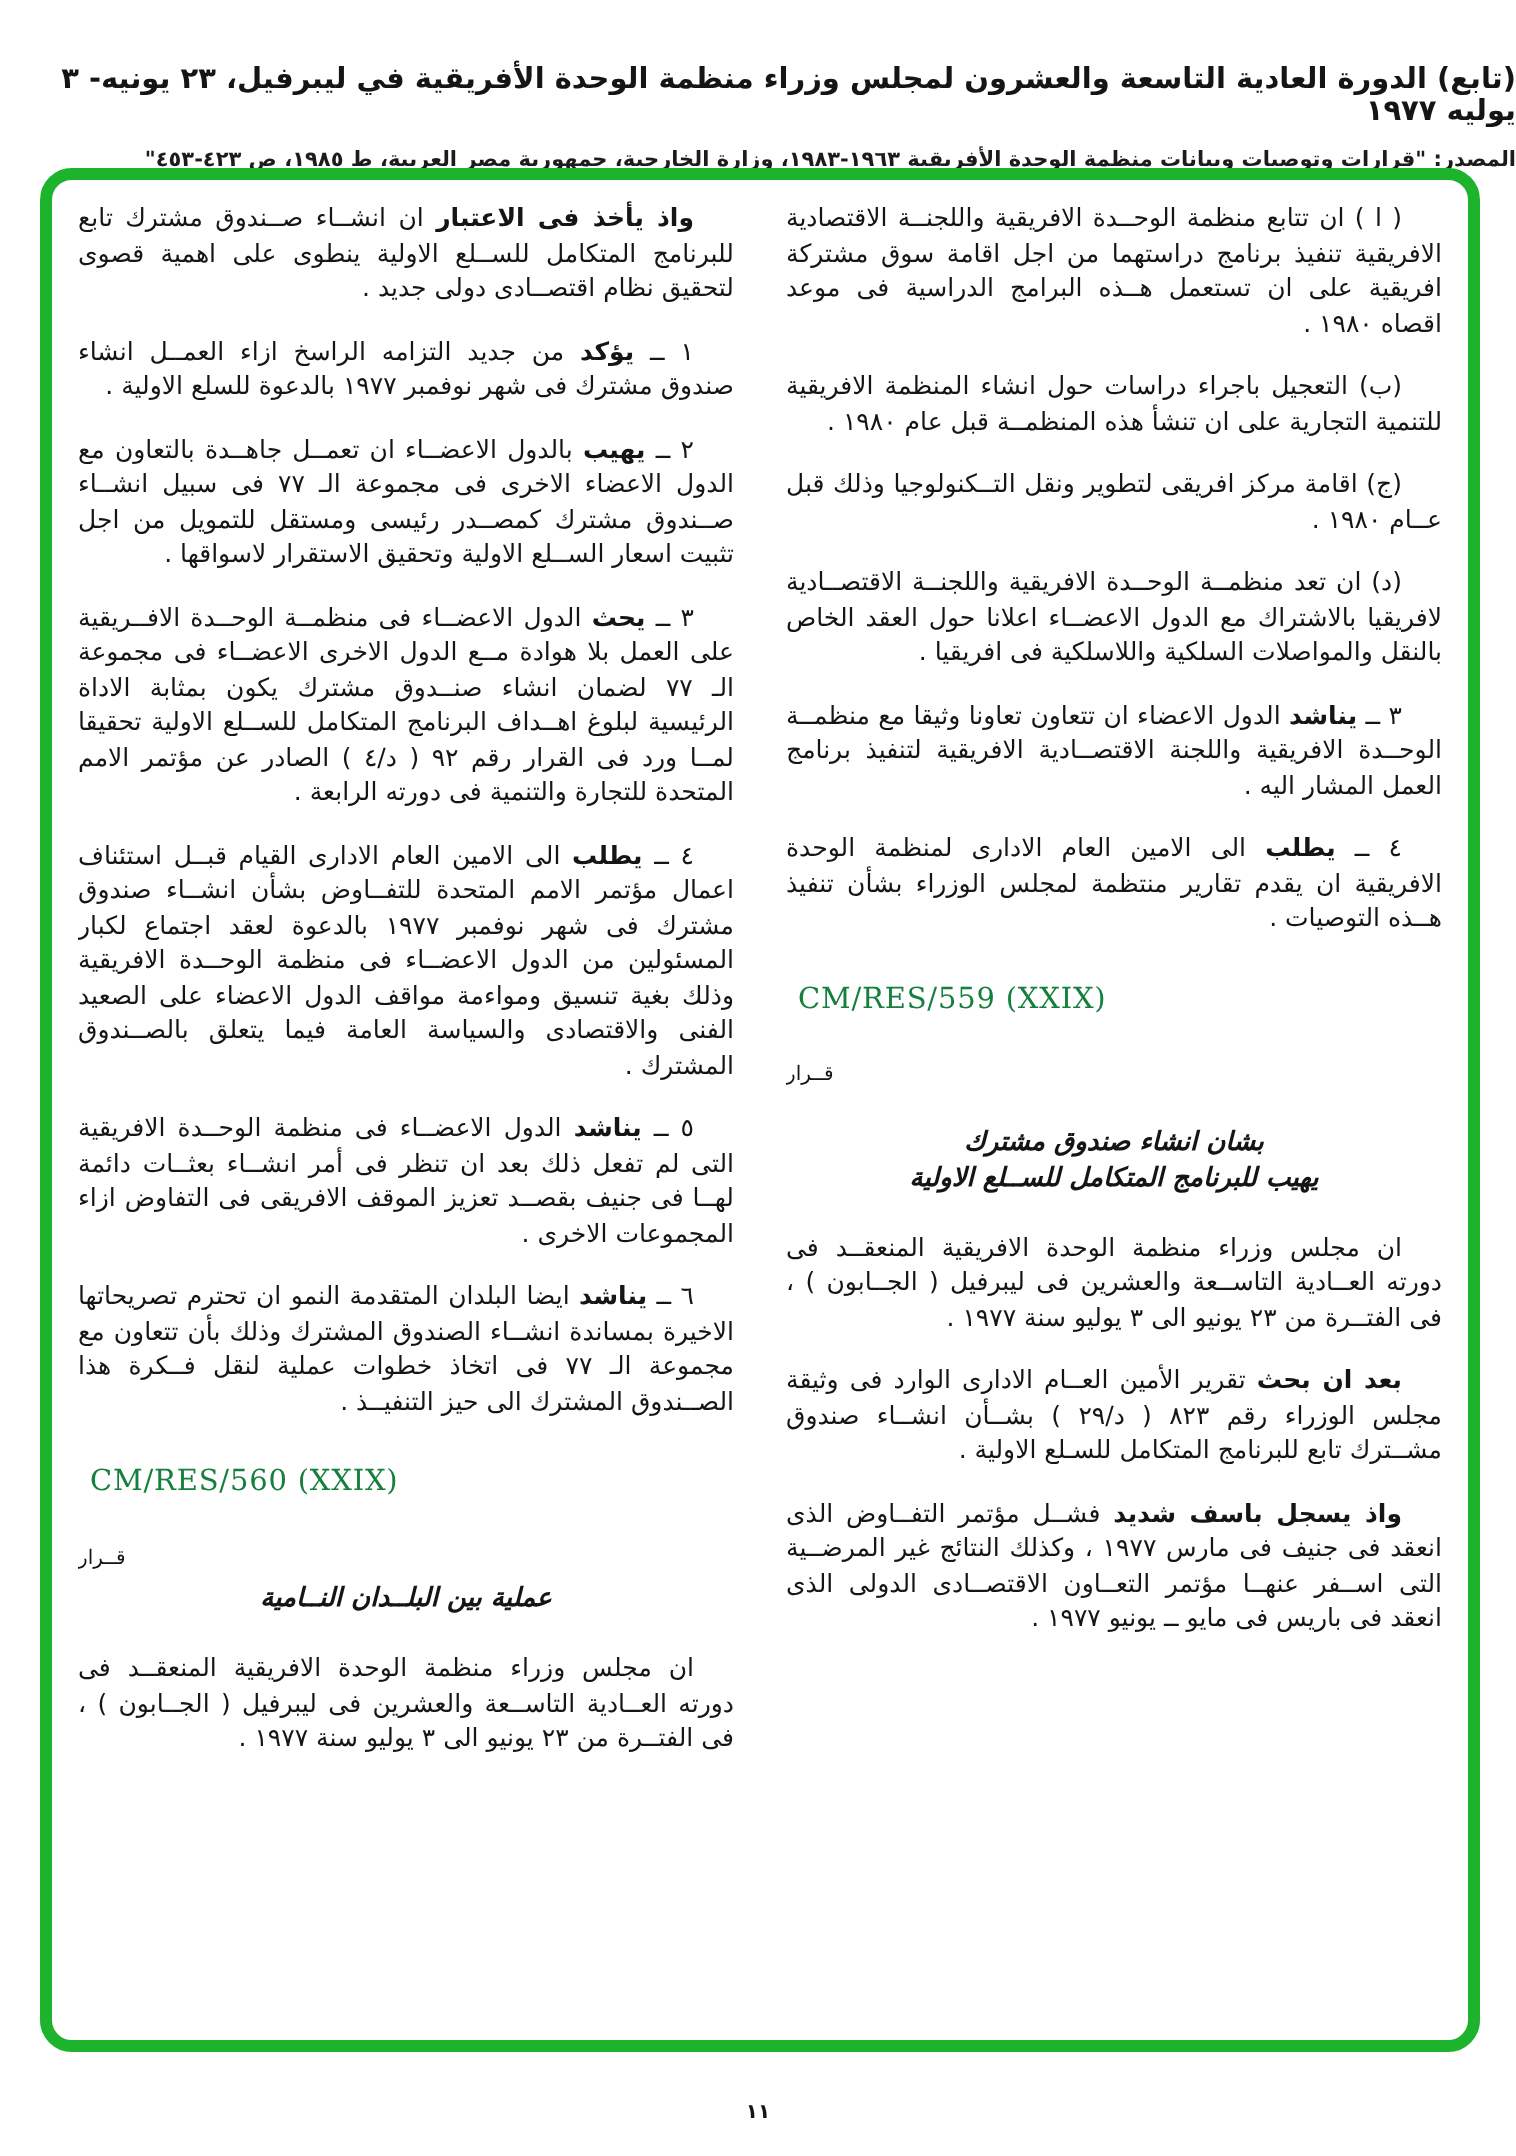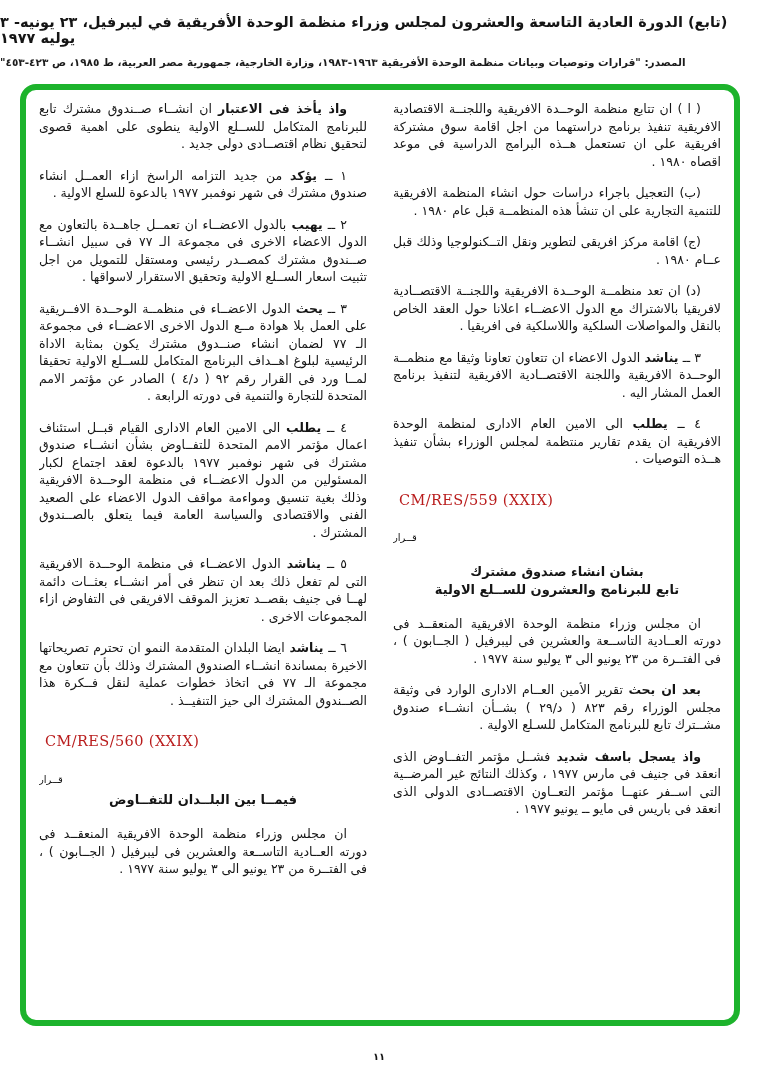--- a/index.html
+++ b/index.html
@@ -5,21 +5,21 @@
   html, body { margin: 0; padding: 0; background: #ffffff; }
   .page {
     position: relative;
     width: 758px; height: 1078px;
     background: #ffffff;
     font-family: "DejaVu Sans", sans-serif;
     color: #151515;
     overflow: hidden;
   }
   
-  .doc-header { text-align: left; padding-top: 14px; direction: rtl; }
+  .doc-header { text-align: right; padding-top: 32px; direction: rtl; }
   .doc-header .line1 { font-size: 14.5px; font-weight: bold; letter-spacing: 0; }
   .doc-header .line2 { font-size: 10.5px; font-weight: bold; margin-top: 10px; color: #1c1c1c; }
 
   
   .frame {
     position: absolute;
     left: 20px; top: 84px;
     width: 708px; height: 930px;
     border: 6px solid #1db32c;
     border-radius: 16px;
@@ -45,30 +45,30 @@
   .para { margin: 0 0 14px 0; text-indent: 20px; }
   .para .lead { font-weight: bold; }
   .res-code {
     direction: ltr;
     text-align: left;
     font-family: "DejaVu Serif", "Liberation Serif", serif;
     font-size: 14.5px;
     letter-spacing: 0.4px;
     margin: 24px 0 20px 6px;
     text-indent: 0;
-    color: #b91c1c;
+    color: #15803d;
   }
   .qarar {
     text-align: left; font-weight: normal; font-size: 10px;
     text-indent: 0; margin: 0 0 16px 0;
   }
   .qarar.tight { margin-bottom: 3px; }
   .res-title {
     text-align: center; font-weight: bold; font-size: 13px;
-    line-height: 18px; text-indent: 0; margin: 0 0 16px 0;
+    line-height: 18px; text-indent: 0; margin: 0 0 16px 0; font-style: italic;
   }
   
   .page-number {
     position: absolute; left: 0; right: 0; bottom: 16px;
     text-align: center;
     font-size: 10px; font-weight: bold;
   }
 </style>
 </head>
 <body>
@@ -88,41 +88,41 @@
         <p class="para"><span class="num"></span><span class="lead"></span><span>(ب) التعجيل باجراء دراسات حول انشاء المنظمة الافريقية للتنمية التجارية على ان تنشأ هذه المنظمــة قبل عام ١٩٨٠ .</span></p>
         <p class="para"><span class="num"></span><span class="lead"></span><span>(ج) اقامة مركز افريقى لتطوير ونقل التــكنولوجيا وذلك قبل عــام ١٩٨٠ .</span></p>
         <p class="para"><span class="num"></span><span class="lead"></span><span>(د) ان تعد منظمــة الوحــدة الافريقية واللجنــة الاقتصــادية لافريقيا بالاشتراك مع الدول الاعضــاء اعلانا حول العقد الخاص بالنقل والمواصلات السلكية واللاسلكية فى افريقيا .</span></p>
         <p class="para"><span class="num">٣ ــ </span><span class="lead">يناشد</span><span> الدول الاعضاء ان تتعاون تعاونا وثيقا مع منظمــة الوحــدة الافريقية واللجنة الاقتصــادية الافريقية لتنفيذ برنامج العمل المشار اليه .</span></p>
         <p class="para"><span class="num">٤ ــ </span><span class="lead">يطلب</span><span> الى الامين العام الادارى لمنظمة الوحدة الافريقية ان يقدم تقارير منتظمة لمجلس الوزراء بشأن تنفيذ هــذه التوصيات .</span></p>
 
         <p class="res-code">CM/RES/559 (XXIX)</p>
         <p class="qarar">قــرار</p>
         <div class="res-title">
           <div>بشان انشاء صندوق مشترك</div>
-          <div>تابع للبرنامج والعشرون للســلع الاولية</div>
+          <div>يهيب للبرنامج المتكامل للســلع الاولية</div>
         </div>
 
         <p class="para"><span class="num"></span><span class="lead"></span><span>ان مجلس وزراء منظمة الوحدة الافريقية المنعقــد فى دورته العــادية التاســعة والعشرين فى ليبرفيل ( الجــابون ) ، فى الفتــرة من ٢٣ يونيو الى ٣ يوليو سنة ١٩٧٧ .</span></p>
         <p class="para"><span class="num"></span><span class="lead">بعد ان بحث</span><span> تقرير الأمين العــام الادارى الوارد فى وثيقة مجلس الوزراء رقم ٨٢٣ ( د/٢٩ ) بشــأن انشــاء صندوق مشــترك تابع للبرنامج المتكامل للسـلع الاولية .</span></p>
         <p class="para"><span class="num"></span><span class="lead">واذ يسجل باسف شديد</span><span> فشــل مؤتمر التفــاوض الذى انعقد فى جنيف فى مارس ١٩٧٧ ، وكذلك النتائج غير المرضــية التى اســفر عنهــا مؤتمر التعــاون الاقتصــادى الدولى الذى انعقد فى باريس فى مايو ــ يونيو ١٩٧٧ .</span></p>
       </div>
 
       <div class="col">
         <p class="para"><span class="num"></span><span class="lead">واذ يأخذ فى الاعتبار</span><span> ان انشــاء صــندوق مشترك تابع للبرنامج المتكامل للســلع الاولية ينطوى على اهمية قصوى لتحقيق نظام اقتصــادى دولى جديد .</span></p>
         <p class="para"><span class="num">١ ــ </span><span class="lead">يؤكد</span><span> من جديد التزامه الراسخ ازاء العمــل انشاء صندوق مشترك فى شهر نوفمبر ١٩٧٧ بالدعوة للسلع الاولية .</span></p>
         <p class="para"><span class="num">٢ ــ </span><span class="lead">يهيب</span><span> بالدول الاعضــاء ان تعمــل جاهــدة بالتعاون مع الدول الاعضاء الاخرى فى مجموعة الـ ٧٧ فى سبيل انشــاء صــندوق مشترك كمصــدر رئيسى ومستقل للتمويل من اجل تثبيت اسعار الســلع الاولية وتحقيق الاستقرار لاسواقها .</span></p>
         <p class="para"><span class="num">٣ ــ </span><span class="lead">يحث</span><span> الدول الاعضــاء فى منظمــة الوحــدة الافــريقية على العمل بلا هوادة مــع الدول الاخرى الاعضــاء فى مجموعة الـ ٧٧ لضمان انشاء صنــدوق مشترك يكون بمثابة الاداة الرئيسية لبلوغ اهــداف البرنامج المتكامل للســلع الاولية تحقيقا لمــا ورد فى القرار رقم ٩٢ ( د/٤ ) الصادر عن مؤتمر الامم المتحدة للتجارة والتنمية فى دورته الرابعة .</span></p>
         <p class="para"><span class="num">٤ ــ </span><span class="lead">يطلب</span><span> الى الامين العام الادارى القيام قبــل استئناف اعمال مؤتمر الامم المتحدة للتفــاوض بشأن انشــاء صندوق مشترك فى شهر نوفمبر ١٩٧٧ بالدعوة لعقد اجتماع لكبار المسئولين من الدول الاعضــاء فى منظمة الوحــدة الافريقية وذلك بغية تنسيق ومواءمة مواقف الدول الاعضاء على الصعيد الفنى والاقتصادى والسياسة العامة فيما يتعلق بالصــندوق المشترك .</span></p>
         <p class="para"><span class="num">٥ ــ </span><span class="lead">يناشد</span><span> الدول الاعضــاء فى منظمة الوحــدة الافريقية التى لم تفعل ذلك بعد ان تنظر فى أمر انشــاء بعثــات دائمة لهــا فى جنيف بقصــد تعزيز الموقف الافريقى فى التفاوض ازاء المجموعات الاخرى .</span></p>
         <p class="para"><span class="num">٦ ــ </span><span class="lead">يناشد</span><span> ايضا البلدان المتقدمة النمو ان تحترم تصريحاتها الاخيرة بمساندة انشــاء الصندوق المشترك وذلك بأن تتعاون مع مجموعة الـ ٧٧ فى اتخاذ خطوات عملية لنقل فــكرة هذا الصــندوق المشترك الى حيز التنفيــذ .</span></p>
 
         <p class="res-code">CM/RES/560 (XXIX)</p>
         <p class="qarar tight">قــرار</p>
         <div class="res-title">
-          <div>فيمــا بين البلــدان للتفــاوض</div>
+          <div>عملية بين البلــدان النــامية</div>
         </div>
 
         <p class="para"><span class="num"></span><span class="lead"></span><span>ان مجلس وزراء منظمة الوحدة الافريقية المنعقــد فى دورته العــادية التاســعة والعشرين فى ليبرفيل ( الجــابون ) ، فى الفتــرة من ٢٣ يونيو الى ٣ يوليو سنة ١٩٧٧ .</span></p>
       </div>
 
     </div>
   </div>
 
   <div class="page-number">١١</div>
 

